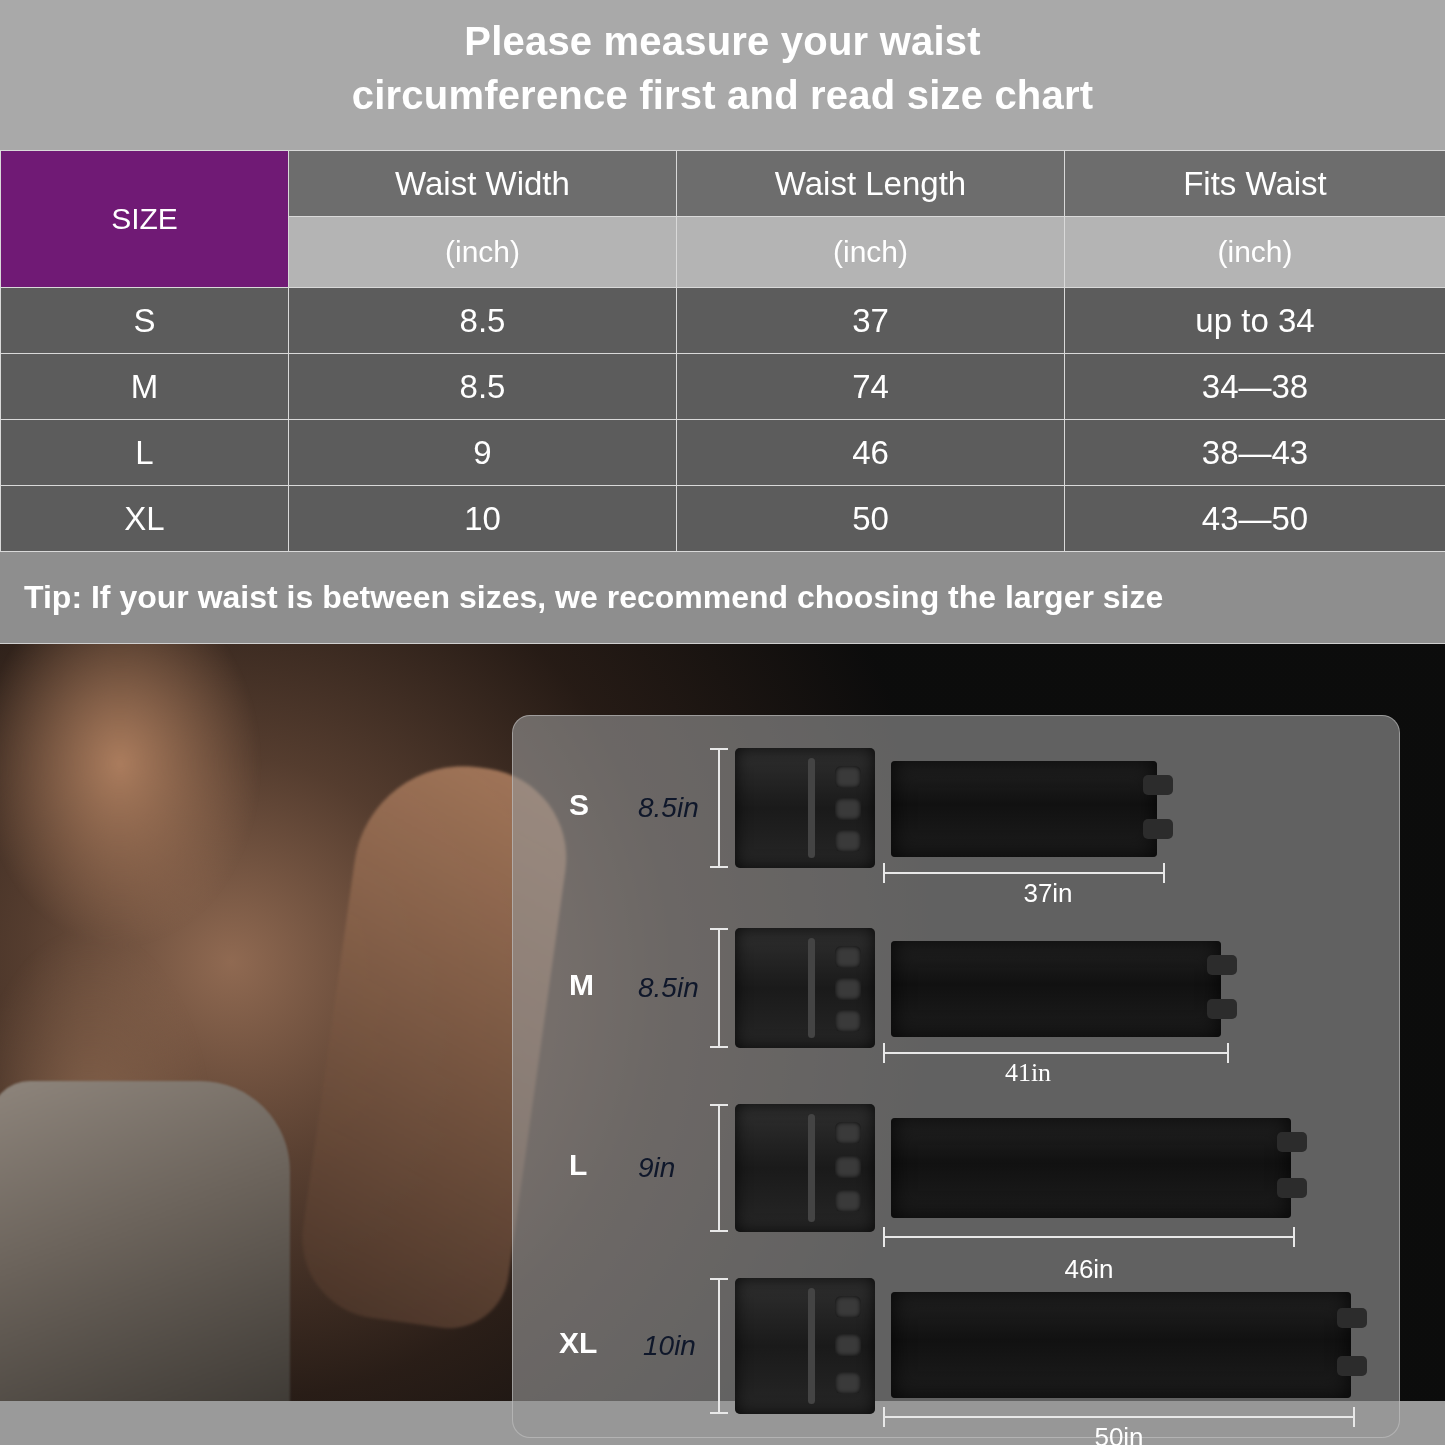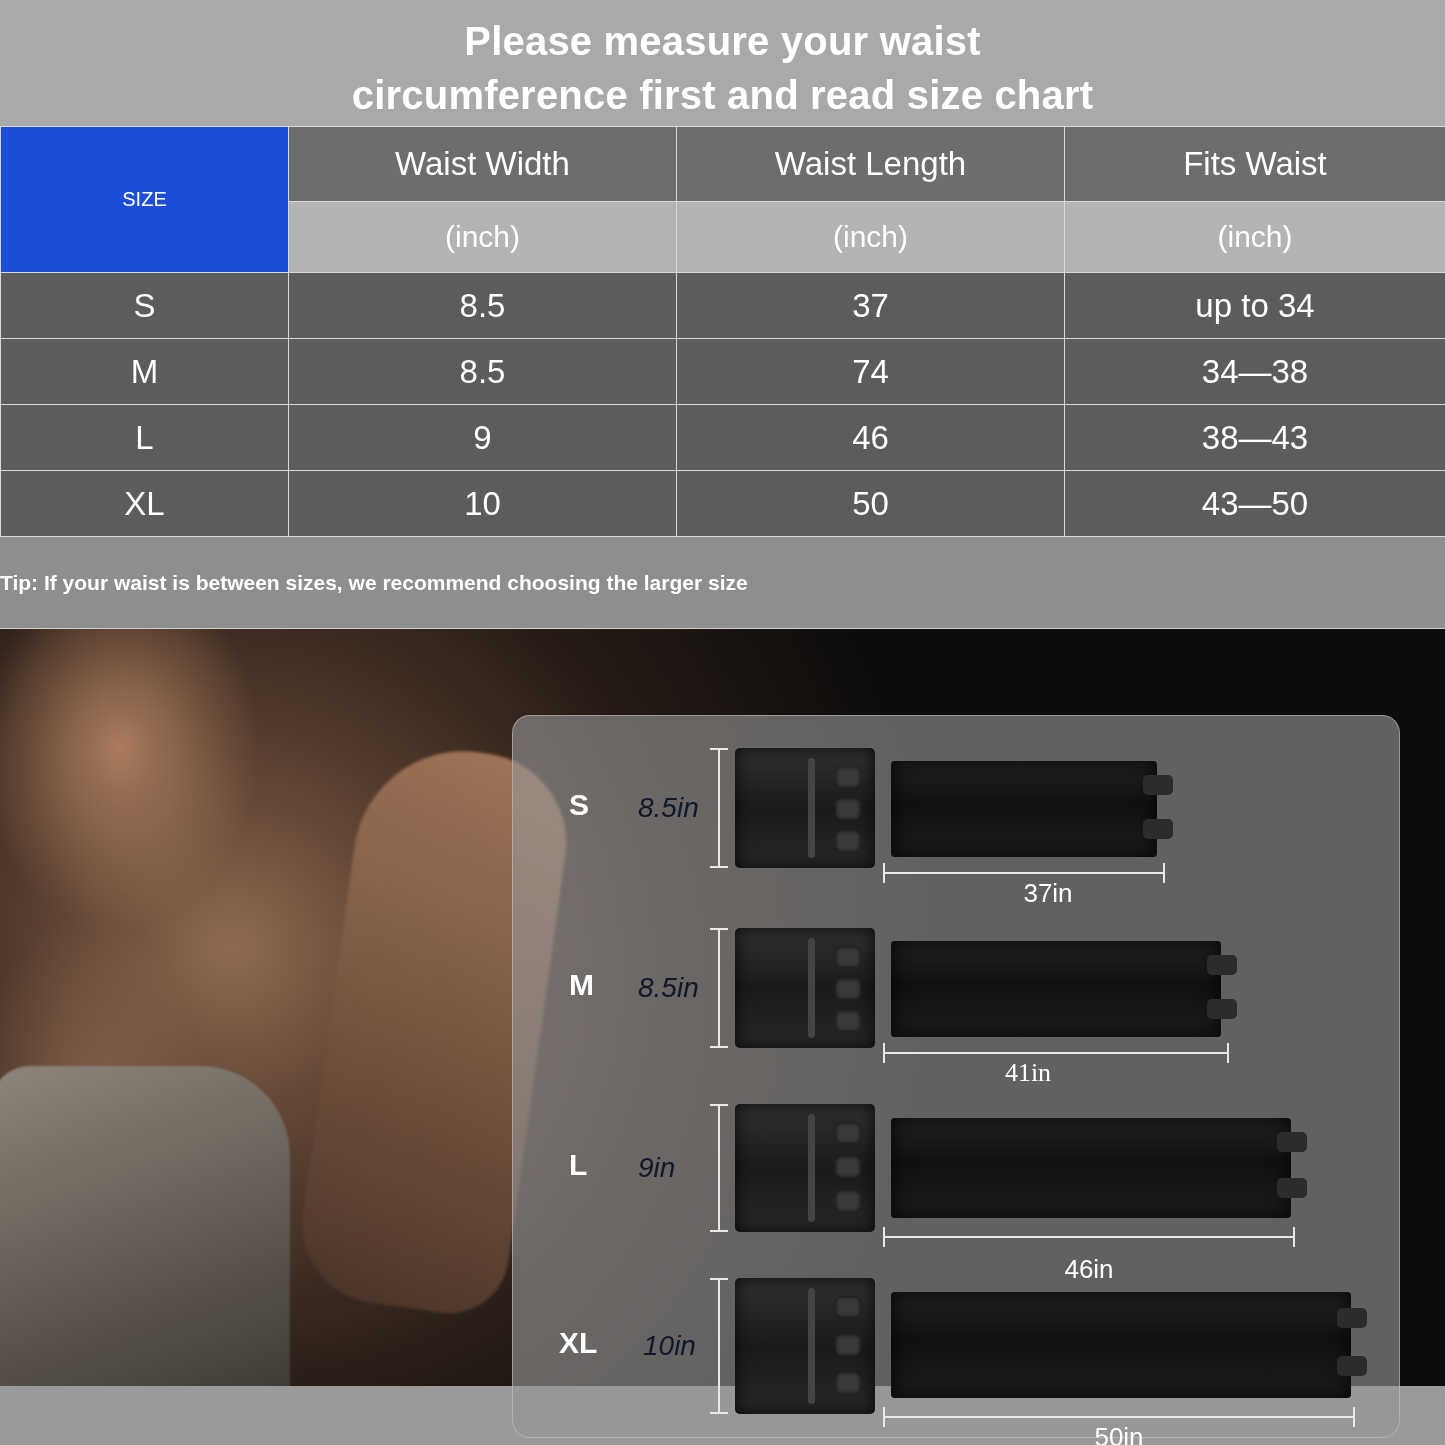--- a/index.html
+++ b/index.html
@@ -10,21 +10,21 @@
     font-family: "Liberation Sans", sans-serif;
     background: #9a9a9a;
     overflow: hidden;
     position: relative;
   }
 
   
   .header {
     width: 100%;
     background: #a9a9a9;
-    padding: 14px 0 4px 0;
+    padding: 14px 0 28px 0;
     text-align: center;
   }
   .header-line {
     color: #ffffff;
     font-size: 40px;
     font-weight: bold;
     line-height: 54px;
     letter-spacing: 0.2px;
   }
 
@@ -42,54 +42,54 @@
   }
   .col-size { width: 288px; }
   .col-a { width: 388px; }
   .col-b { width: 388px; }
   .col-c { width: 381px; }
 
   .head-cell {
     background: #6d6d6d;
     font-size: 33px;
     font-weight: bold;
-    height: 75px;
+    height: 66px;
     vertical-align: middle;
   }
   .unit-cell {
     background: #b4b4b4;
     font-size: 30px;
     height: 71px;
     vertical-align: middle;
   }
   .size-label-cell {
-    background: #1d4ed8;
-    font-size: 20px;
+    background: #701a75;
+    font-size: 30px;
     vertical-align: middle;
   }
   .body-cell {
     background: #5c5c5c;
     font-size: 33px;
     height: 66px;
     vertical-align: middle;
   }
   .body-cell.sizecol {
     background: #5c5c5c;
   }
 
   
   .tip {
     background: #8e8e8e;
     color: #ffffff;
-    font-size: 21px;
+    font-size: 32px;
     font-weight: bold;
     height: 92px;
     display: flex;
     align-items: center;
-    padding-left: 0;
+    padding-left: 24px;
     border-bottom: 1px solid #d0d0d0;
   }
 
   
   .photo-area {
     position: relative;
     width: 1445px;
     height: 757px;
     overflow: hidden;
     background: #111;

